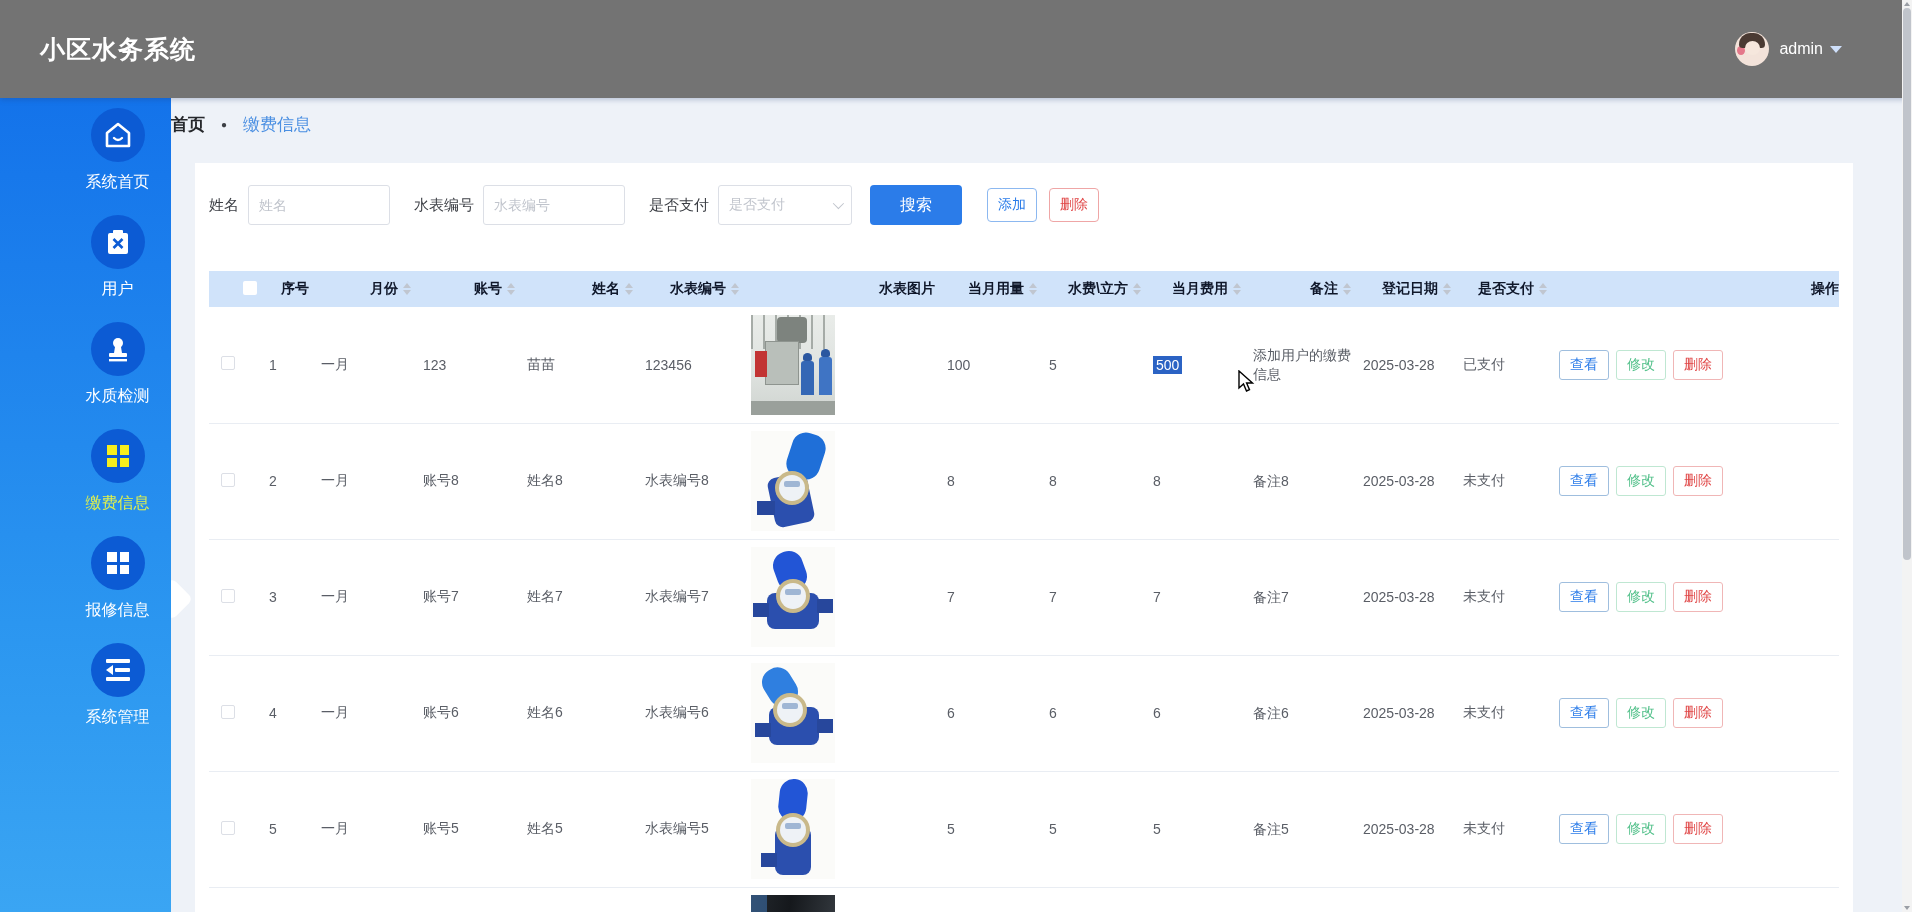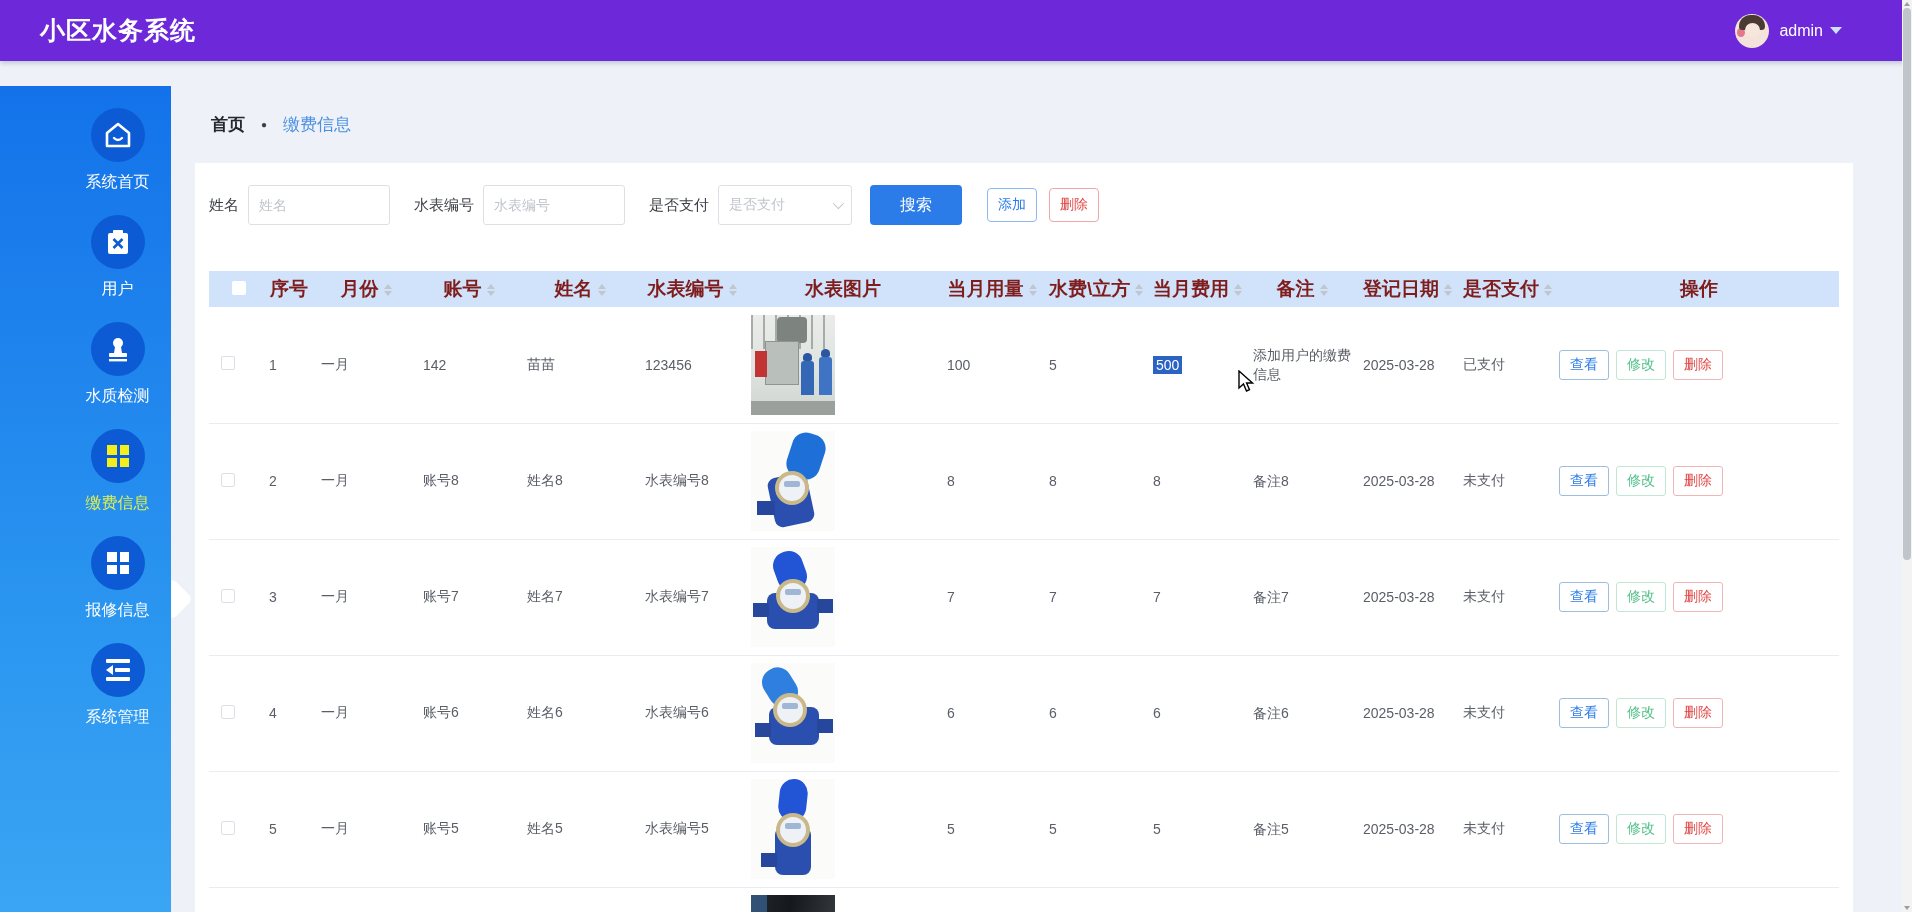--- a/index.html
+++ b/index.html
@@ -1,21 +1,21 @@
 <!DOCTYPE html>
 <html><head>
 <meta charset="utf-8">
 <style>
   * { margin:0; padding:0; box-sizing:border-box; }
   html,body { width:1912px; height:912px; overflow:hidden;
     font-family:"Liberation Sans","DejaVu Sans",sans-serif; background:#eef2f8; }
 
   
-  .topbar { position:absolute; left:0; top:0; width:1912px; height:61px;
-    background:#6d28d9; z-index:30; box-shadow:0 2px 5px rgba(30,60,120,.25);
+  .topbar { position:absolute; left:0; top:0; width:1912px; height:98px;
+    background:#737373; z-index:30; box-shadow:0 2px 5px rgba(30,60,120,.25);
     display:flex; align-items:center; justify-content:space-between; }
   .app-title { color:#fff; font-size:25px; font-weight:bold; letter-spacing:1px; margin-left:40px; }
   .user-area { display:flex; align-items:center; margin-right:70px; cursor:pointer; }
   .avatar { width:34px; height:34px; border-radius:50%; background:#f3e3da; overflow:hidden; position:relative; }
   .avatar .hair { position:absolute; left:4px; top:1px; width:26px; height:15px; border-radius:13px 13px 4px 4px; background:#4a3a33; }
   .avatar .face { position:absolute; left:10px; top:9px; width:15px; height:14px; border-radius:50%; background:#f6e7dd; }
   .avatar .flower { position:absolute; left:2px; top:14px; width:8px; height:9px; border-radius:50%; background:#e4788a; }
   .username { color:#fff; font-size:16px; margin:0 7px 0 10px; }
   .caret-down { width:0; height:0; border-left:6px solid transparent; border-right:6px solid transparent; border-top:7px solid #cfe0fb; }
 
@@ -25,21 +25,21 @@
   .side-item { width:100%; margin-top:22px; display:flex; flex-direction:column; align-items:center; cursor:pointer;margin-left:32px; }
   .side-item .icon-circle { width:54px; height:54px; border-radius:50%; background:#0c5bd4;
     display:flex; align-items:center; justify-content:center; }
   .side-item .side-label { margin-top:10px; color:#fff; font-size:16px; }
   .side-item.active .side-label { color:#dff04e; }
   .side-notch { position:absolute; right:-14px; width:30px; height:30px; background:#ffffff;
     border-radius:6px; transform:rotate(45deg); z-index:19; }
 
   
   .content { position:absolute; left:171px; top:86px; width:1731px; height:826px; background:#eef2f8; }
-  .breadcrumb { height:77px; display:flex; align-items:center; padding-left:40px; }
+  .breadcrumb { height:77px; display:flex; align-items:center; }
   .bc-home { font-size:17px; font-weight:bold; color:#26282c; }
   .bc-dot { font-size:10px; color:#3c3f45; margin:0 16px; }
   .bc-current { font-size:17px; color:#4a8fe2; cursor:pointer; }
 
   .panel { position:absolute; left:24px; right:49px; top:77px; bottom:-40px; background:#fff; padding:0 14px; }
 
   
   .filter-bar { display:flex; align-items:center; margin-top:22px; height:40px; }
   .f-label { font-size:15px; color:#3c3f45; margin-right:9px; }
   .f-input { width:142px; height:40px; border:1px solid #dcdfe6; border-radius:3px;
@@ -54,21 +54,21 @@
   .btn-search { width:92px; height:40px; margin-left:18px; background:#2b7ce9; border:none; border-radius:4px;
     color:#fff; font-size:16px; cursor:pointer; }
   .btn-add { width:50px; height:34px; margin-left:25px; background:#fff; border:1px solid #8cb8f0;
     border-radius:4px; color:#2b7ce9; font-size:14px; cursor:pointer; }
   .btn-del { width:50px; height:34px; margin-left:12px; background:#fff; border:1px solid #efa6a6;
     border-radius:4px; color:#e04545; font-size:14px; cursor:pointer; }
 
   
   .grid { margin-top:46px; width:100%; border-collapse:collapse; table-layout:fixed; }
   .grid thead tr { height:36px; background:#d0e3fa; }
-  .grid th { font-size:19px; font-weight:bold; color:#7f1d1d; text-align:center; padding-left:12px; white-space:nowrap; }
+  .grid th { font-size:14px; font-weight:bold; color:#0f172a; text-align:right; padding-left:12px; white-space:nowrap; }
   .grid td { font-size:14px; color:#5a5e66; text-align:left; padding-left:12px; vertical-align:middle; }
   .grid tbody tr { height:116px; background:#fff; border-bottom:1px solid #e9edf3; }
   .sort-carets { display:inline-block; vertical-align:middle; margin-left:5px; }
   .sort-carets i { display:block; width:0; height:0; border-left:4px solid transparent; border-right:4px solid transparent; }
   .sort-up { border-bottom:5px solid #c0c6d0; margin-bottom:2px; }
   .sort-down { border-top:5px solid #c0c6d0; }
   .cbx { width:14px; height:14px; border:1px solid #dcdfe6; border-radius:2px; background:#fff; display:inline-block; cursor:pointer; }
   .cbx.head { border:none; }
   .sel-highlight { background:#2b63c4; color:#fff; padding:1px 3px; }
   .remark-cell { line-height:19px; }
@@ -276,21 +276,21 @@
             <th><span>登记日期</span><span class="sort-carets"><i class="sort-up"></i><i class="sort-down"></i></span></th>
             <th><span>是否支付</span><span class="sort-carets"><i class="sort-up"></i><i class="sort-down"></i></span></th>
             <th><span>操作</span></th>
           </tr>
         </thead>
       <tbody id="body-rows">
           <tr>
             <td><span class="cbx"></span></td>
             <td>1</td>
             <td>一月</td>
-            <td>142</td>
+            <td>123</td>
             <td>苗苗</td>
             <td>123456</td>
             <td>
               <div class="img-box substation-photo">
                 <div class="wires"></div>
                 <div class="bushing"></div>
                 <div class="box"></div>
                 <div class="red"></div>
                 <div class="w1"></div>
                 <div class="w2"></div>

